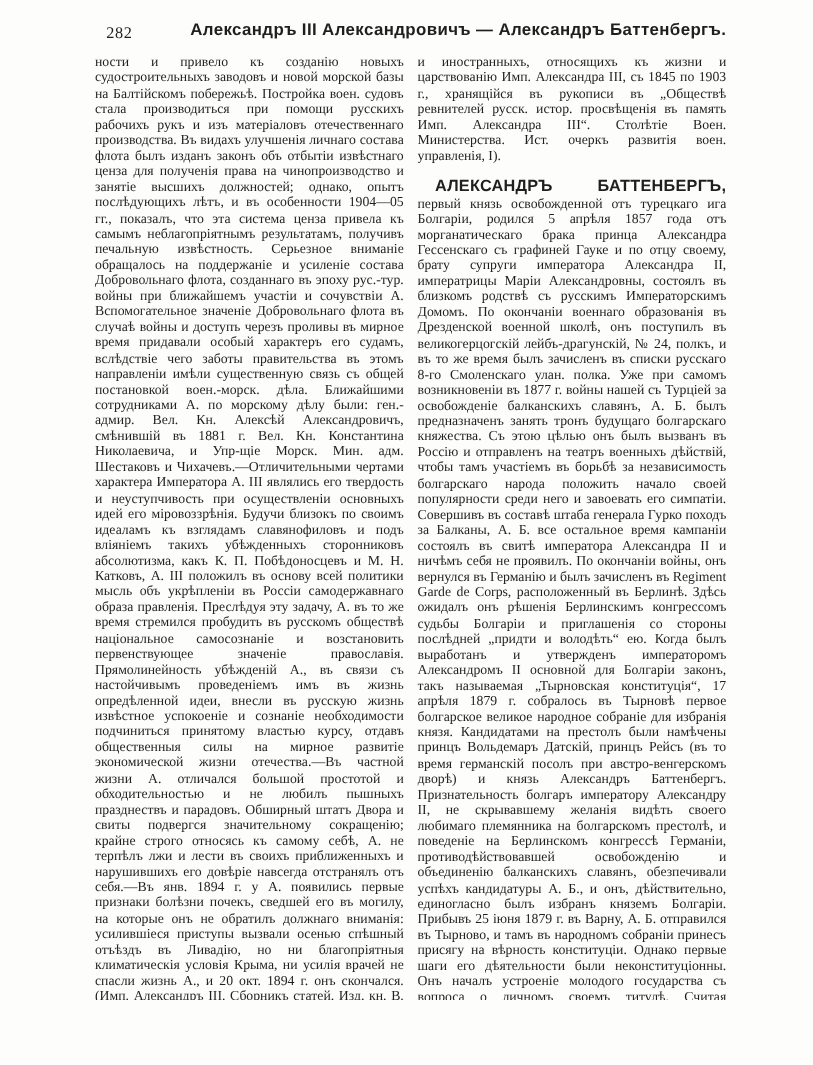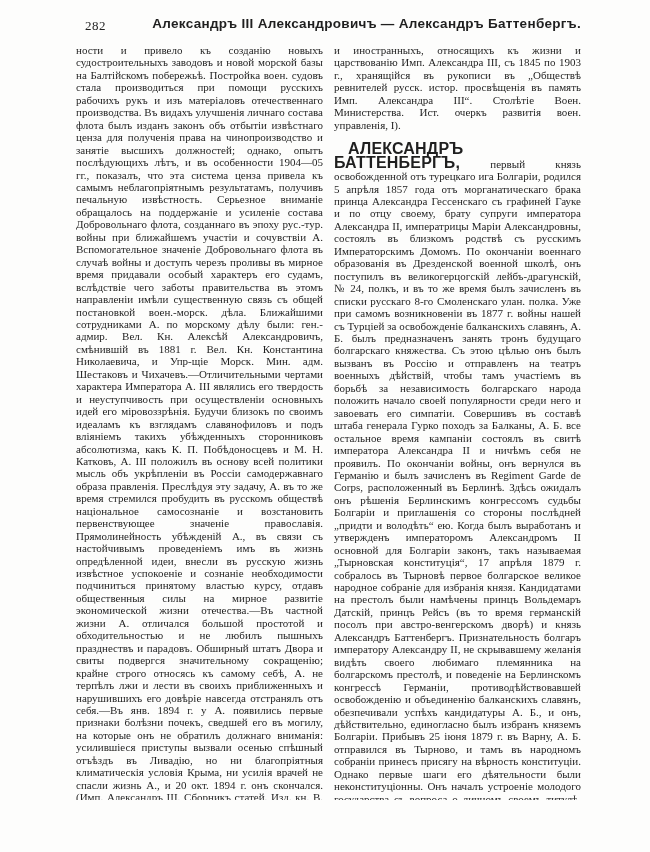--- a/index.html
+++ b/index.html
@@ -54,21 +54,21 @@
   .t-block {
     margin: 0;
   }
   .article-p {
     margin: 12px 0 0 0;
     text-indent: 14px;
   }
   .headword {
     font-family: "Liberation Sans", sans-serif;
     font-weight: bold;
-    font-size: 16px;
+    font-size: 13px;
     letter-spacing: 0.2px;
   }
 </style>
 </head>
 <body>
 
 <div class="page">
 
   <div class="page-num">282</div>
 

